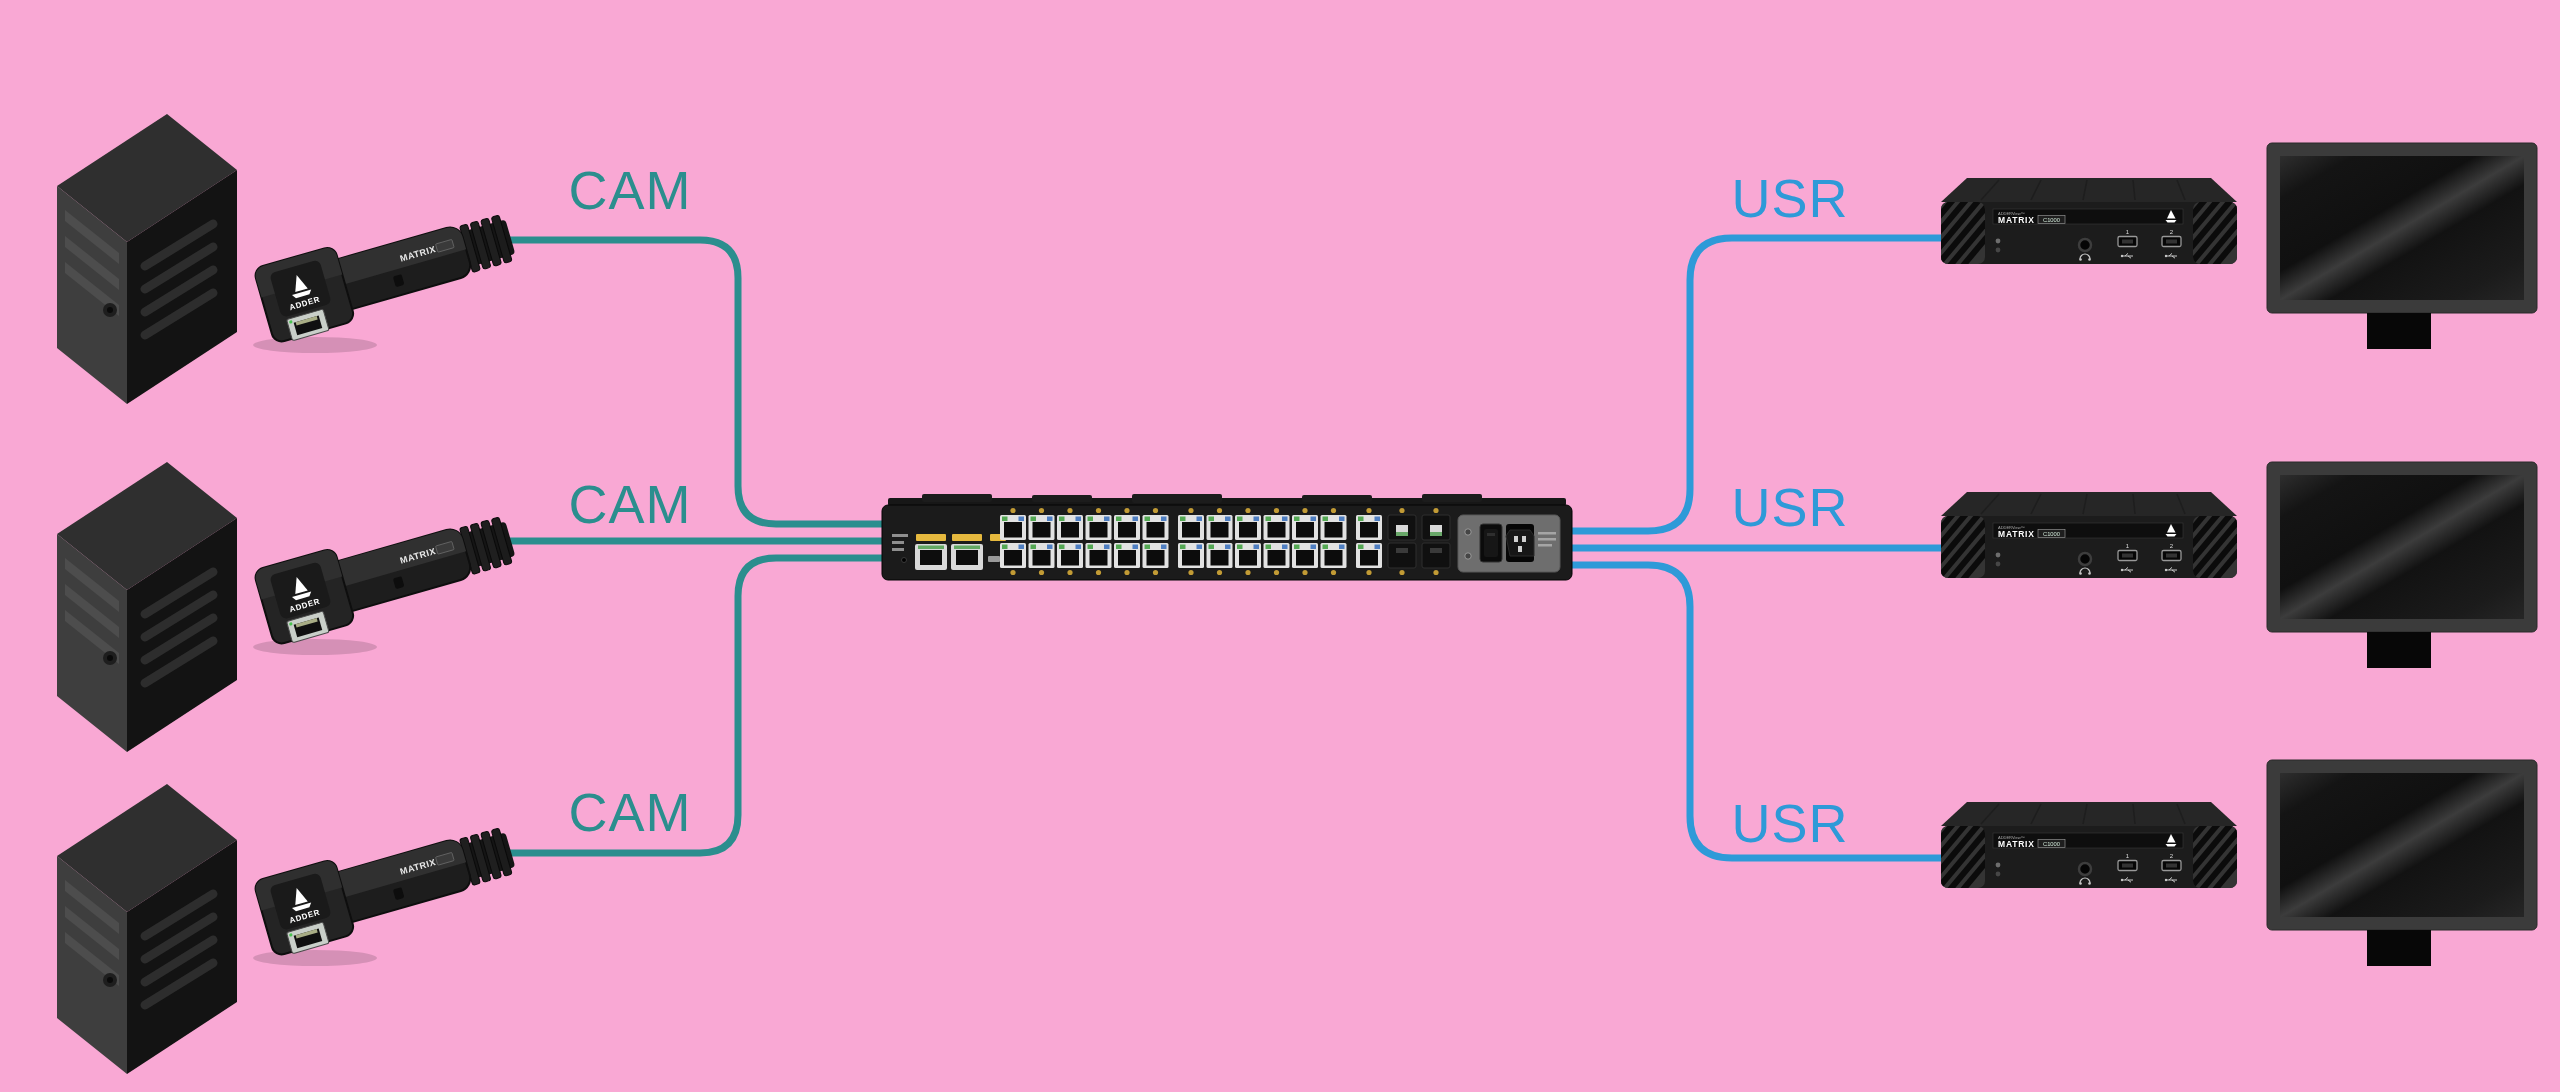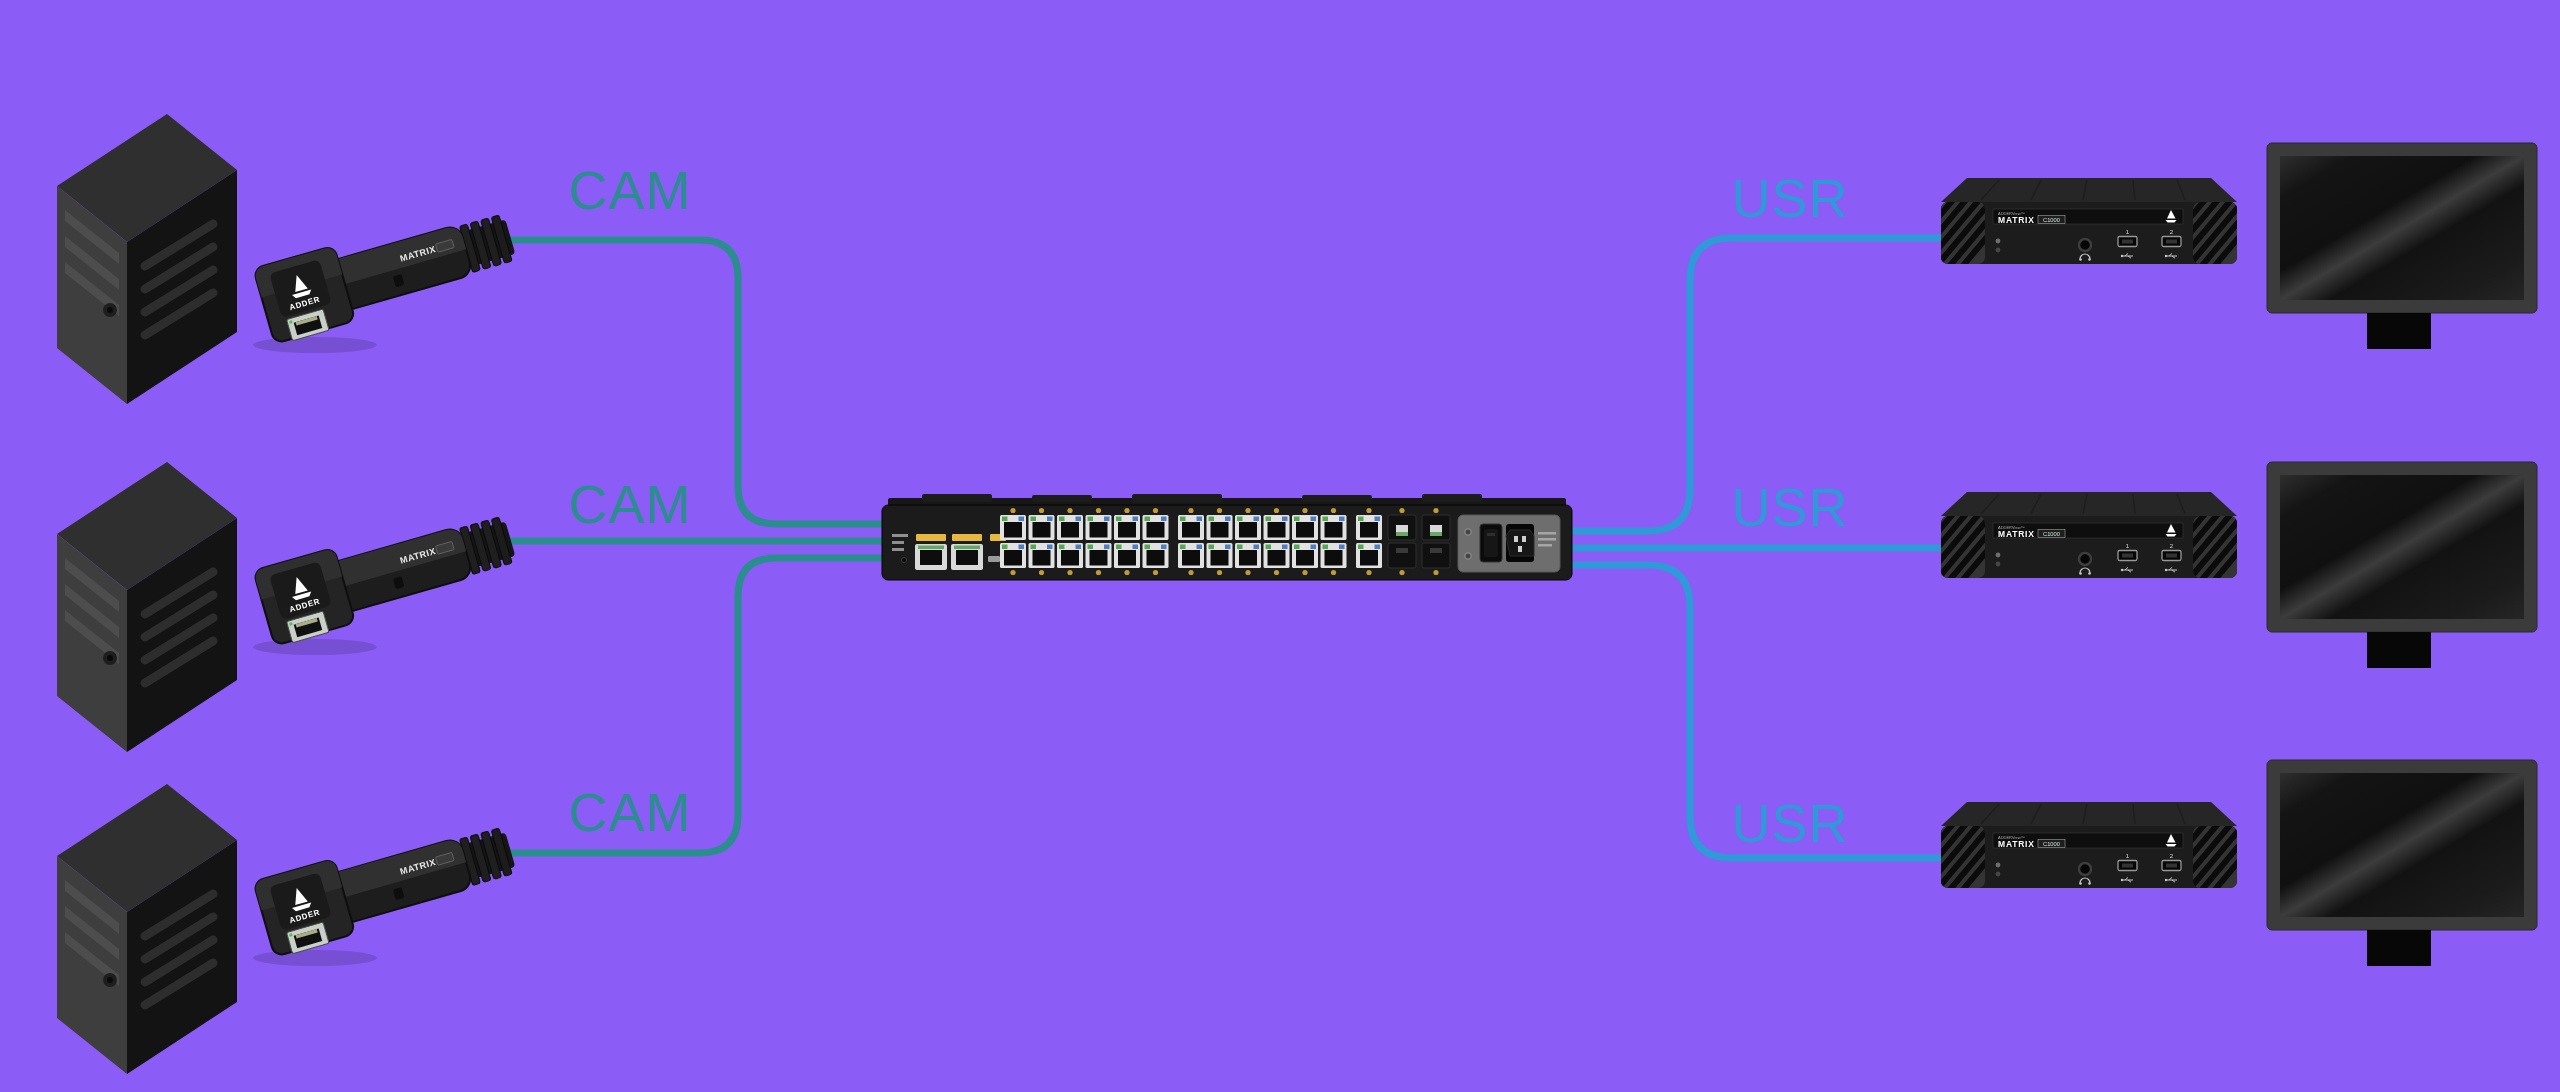--- a/index.html
+++ b/index.html
@@ -1,16 +1,16 @@
 <!DOCTYPE html>
 <html><head>
 <meta charset="utf-8">
 <style>
   html,body{margin:0;padding:0;background:#ffffff;}
-  .stage{position:relative;width:2560px;height:1092px;background:#8b5cf6;overflow:hidden;}
+  .stage{position:relative;width:2560px;height:1092px;background:#f9a8d4;overflow:hidden;}
   svg{display:block;}
   text{font-family:"Liberation Sans","DejaVu Sans",sans-serif;}
   .conn-label{font-weight:500;letter-spacing:1px;}
 </style>
 </head>
 <body>
 
 <div class="stage">
 <svg width="2560" height="1092" viewBox="0 0 2560 1092">
   <defs>

